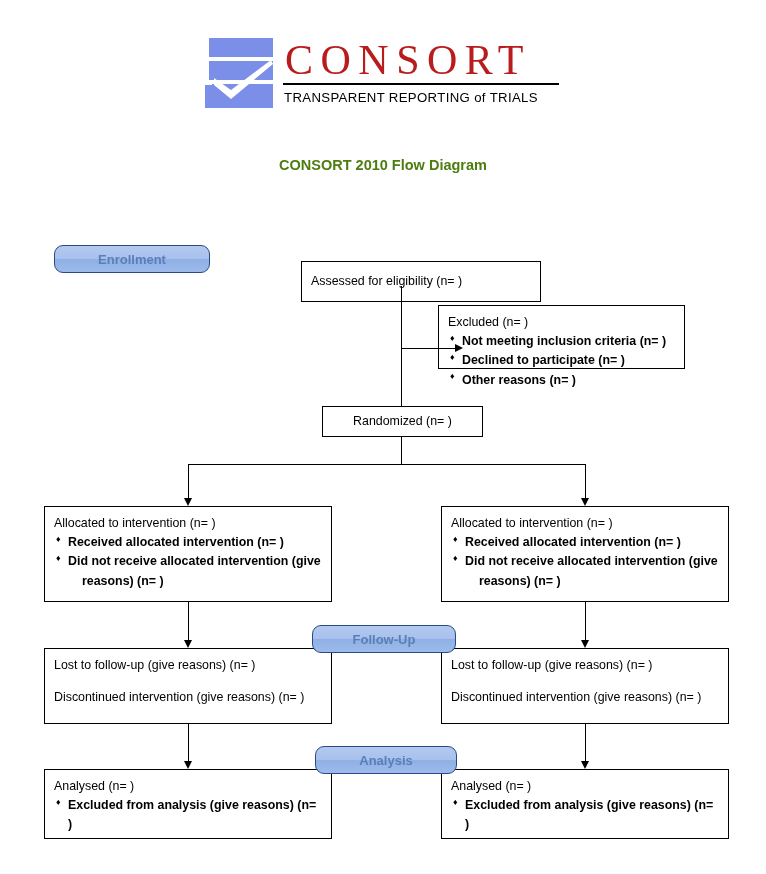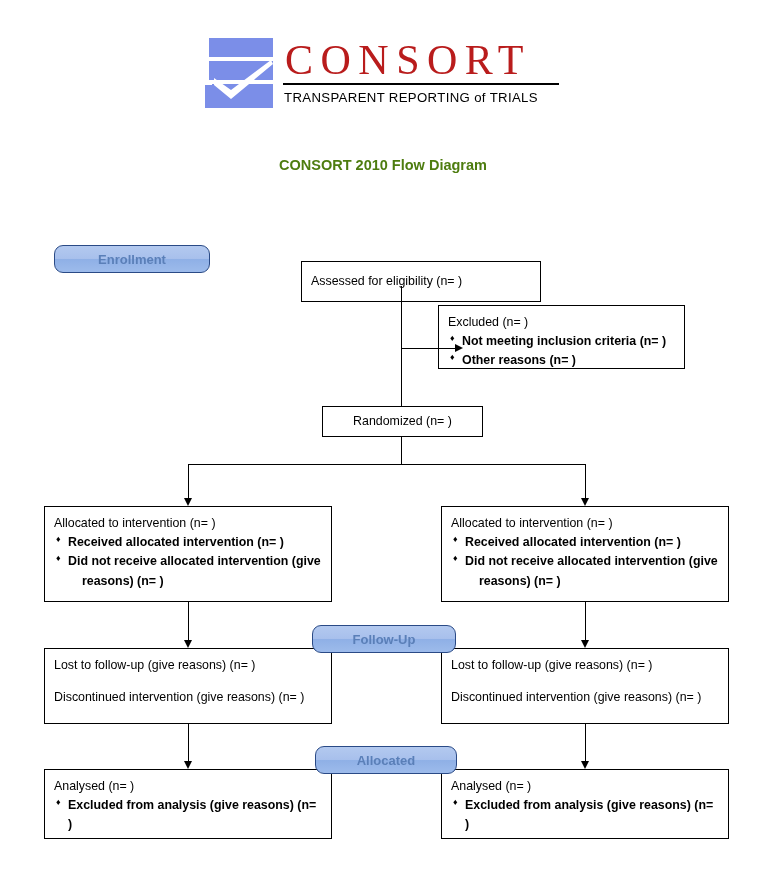--- a/index.html
+++ b/index.html
@@ -191,32 +191,35 @@
   <div class="stage-label" style="left:54px; top:245px; width:156px; height:28px;">
     <span>Enrollment</span>
   </div>
 
 
   <div class="stage-label" style="left:312px; top:625px; width:144px; height:28px;">
     <span>Follow-Up</span>
   </div>
 
   <div class="stage-label" style="left:315px; top:746px; width:142px; height:28px;">
-    <span>Allocated</span>
+    <span>Analysis</span>
   </div>
 
   <div class="flow-box" style="left:301px; top:261px; width:240px; height:41px; display:flex; align-items:center;">
     <div class="line">Assessed for eligibility (n=  )</div>
   </div>
 
   <div class="flow-box" style="left:438px; top:305px; width:247px; height:64px;">
     <div class="line">Excluded  (n=   )</div>
     <ul>
       <li>
         <span>Not meeting inclusion criteria (n=  )</span>
+      </li>
+      <li>
+        <span>Declined to participate (n=  )</span>
       </li>
       <li>
         <span>Other reasons (n=  )</span>
       </li>
     </ul>
   </div>
 
   <div class="flow-box" style="left:322px; top:406px; width:161px; height:31px; display:flex; align-items:center; justify-content:center;">
     <div class="line">Randomized (n=  )</div>
   </div>

